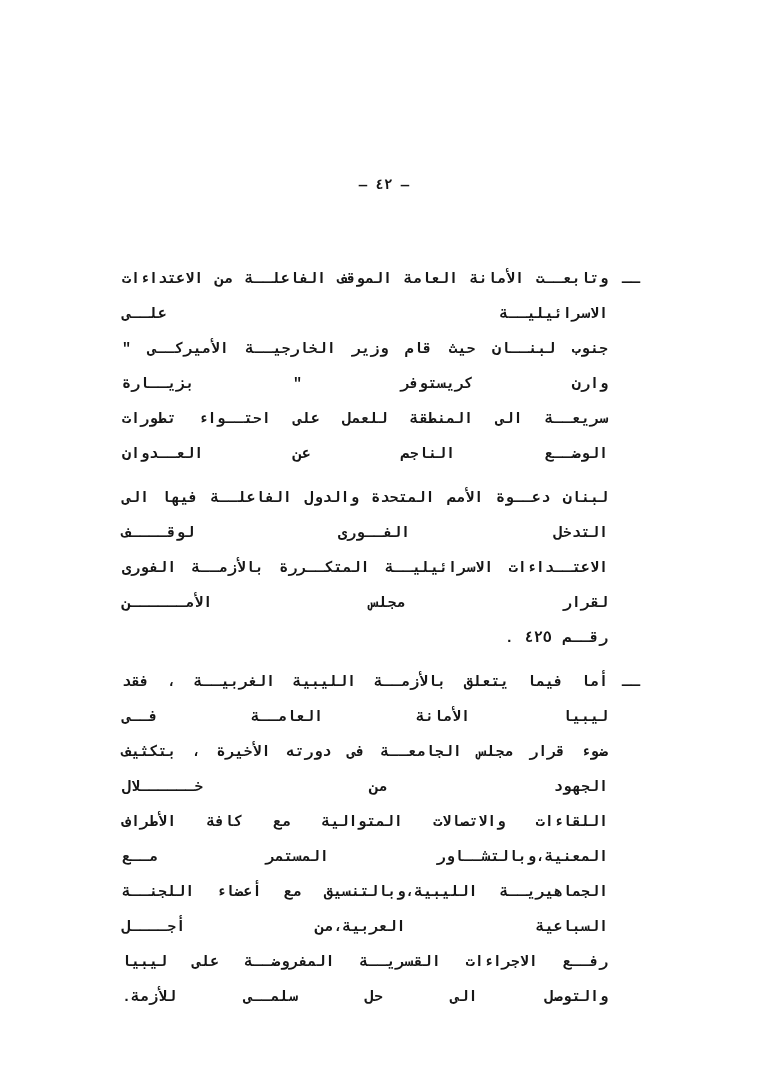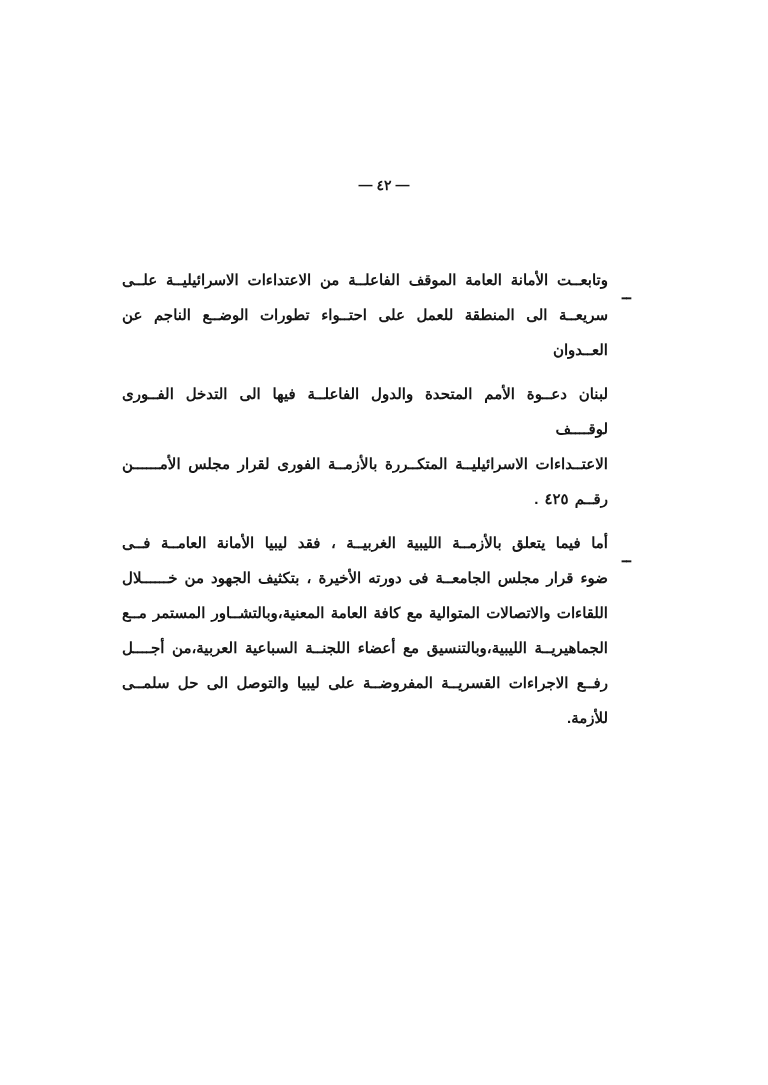--- a/index.html
+++ b/index.html
@@ -6,21 +6,21 @@
     margin: 0;
     padding: 0;
     background: #ffffff;
   }
   .page {
     position: relative;
     width: 768px;
     height: 1085px;
     background: #ffffff;
     color: #161616;
-    font-family: Liberation Sans, sans-serif;
+    font-family: Liberation Mono, monospace;
     font-weight: 700;
     overflow: hidden;
     direction: rtl;
   }
   .page-number {
     position: absolute;
     top: 174px;
     left: 0;
     width: 100%;
     text-align: center;
@@ -56,47 +56,47 @@
     padding-right: 50px;
   }
   .bullet {
     position: absolute;
     top: 0;
     right: -44px;
     width: 30px;
     line-height: 35px;
     font-size: 15px;
     text-align: left;
-    margin-top: 14px;
   }
 </style>
 </head>
 <body>
 
 <div class="page">
 
   <div class="page-number">—  ٤٢  —</div>
 
   <div class="content">
 
     <div class="para">
       <span class="bullet">ــ</span>
       <div class="line">وتابعــت الأمانة العامة الموقف الفاعلــة من  الاعتداءات الاسرائيليــة علــى</div>
+      <div class="line">جنوب لبنــان حيث قام وزير الخارجيــة الأميركــى "  وارن كريستوفر "  بزيــارة</div>
       <div class="line">سريعــة الى المنطقة للعمل على احتــواء  تطورات الوضــع الناجم عن العــدوان</div>
     </div>
 
     <div class="para">
       <div class="line">لبنان دعــوة الأمم المتحدة والدول الفاعلــة فيها الى التدخل الفــورى لوقــــف</div>
       <div class="line">الاعتــداءات الاسرائيليــة المتكــررة بالأزمــة الفورى لقرار مجلس الأمــــــن</div>
       <div class="line short">رقــم ٤٢٥ .</div>
     </div>
 
     <div class="para">
       <span class="bullet">ــ</span>
       <div class="line">أما فيما يتعلق  بالأزمــة الليبية الغربيــة ،  فقد ليبيا الأمانة العامــة فــى</div>
       <div class="line">ضوء قرار مجلس الجامعــة فى دورته الأخيرة ،  بتكثيف الجهود من خــــــلال</div>
-      <div class="line">اللقاءات والاتصالات المتوالية مع كافة العامة المعنية،وبالتشــاور المستمر مــع</div>
+      <div class="line">اللقاءات والاتصالات المتوالية مع كافة الأطراف المعنية،وبالتشــاور المستمر مــع</div>
       <div class="line">الجماهيريــة الليبية،وبالتنسيق مع أعضاء  اللجنــة السباعية العربية،من أجــــل</div>
       <div class="line">رفــع  الاجراءات القسريــة المفروضــة على ليبيا  والتوصل الى حل سلمــى  للأزمة.</div>
     </div>
 
   </div>
 </div>
 
 </body></html>

